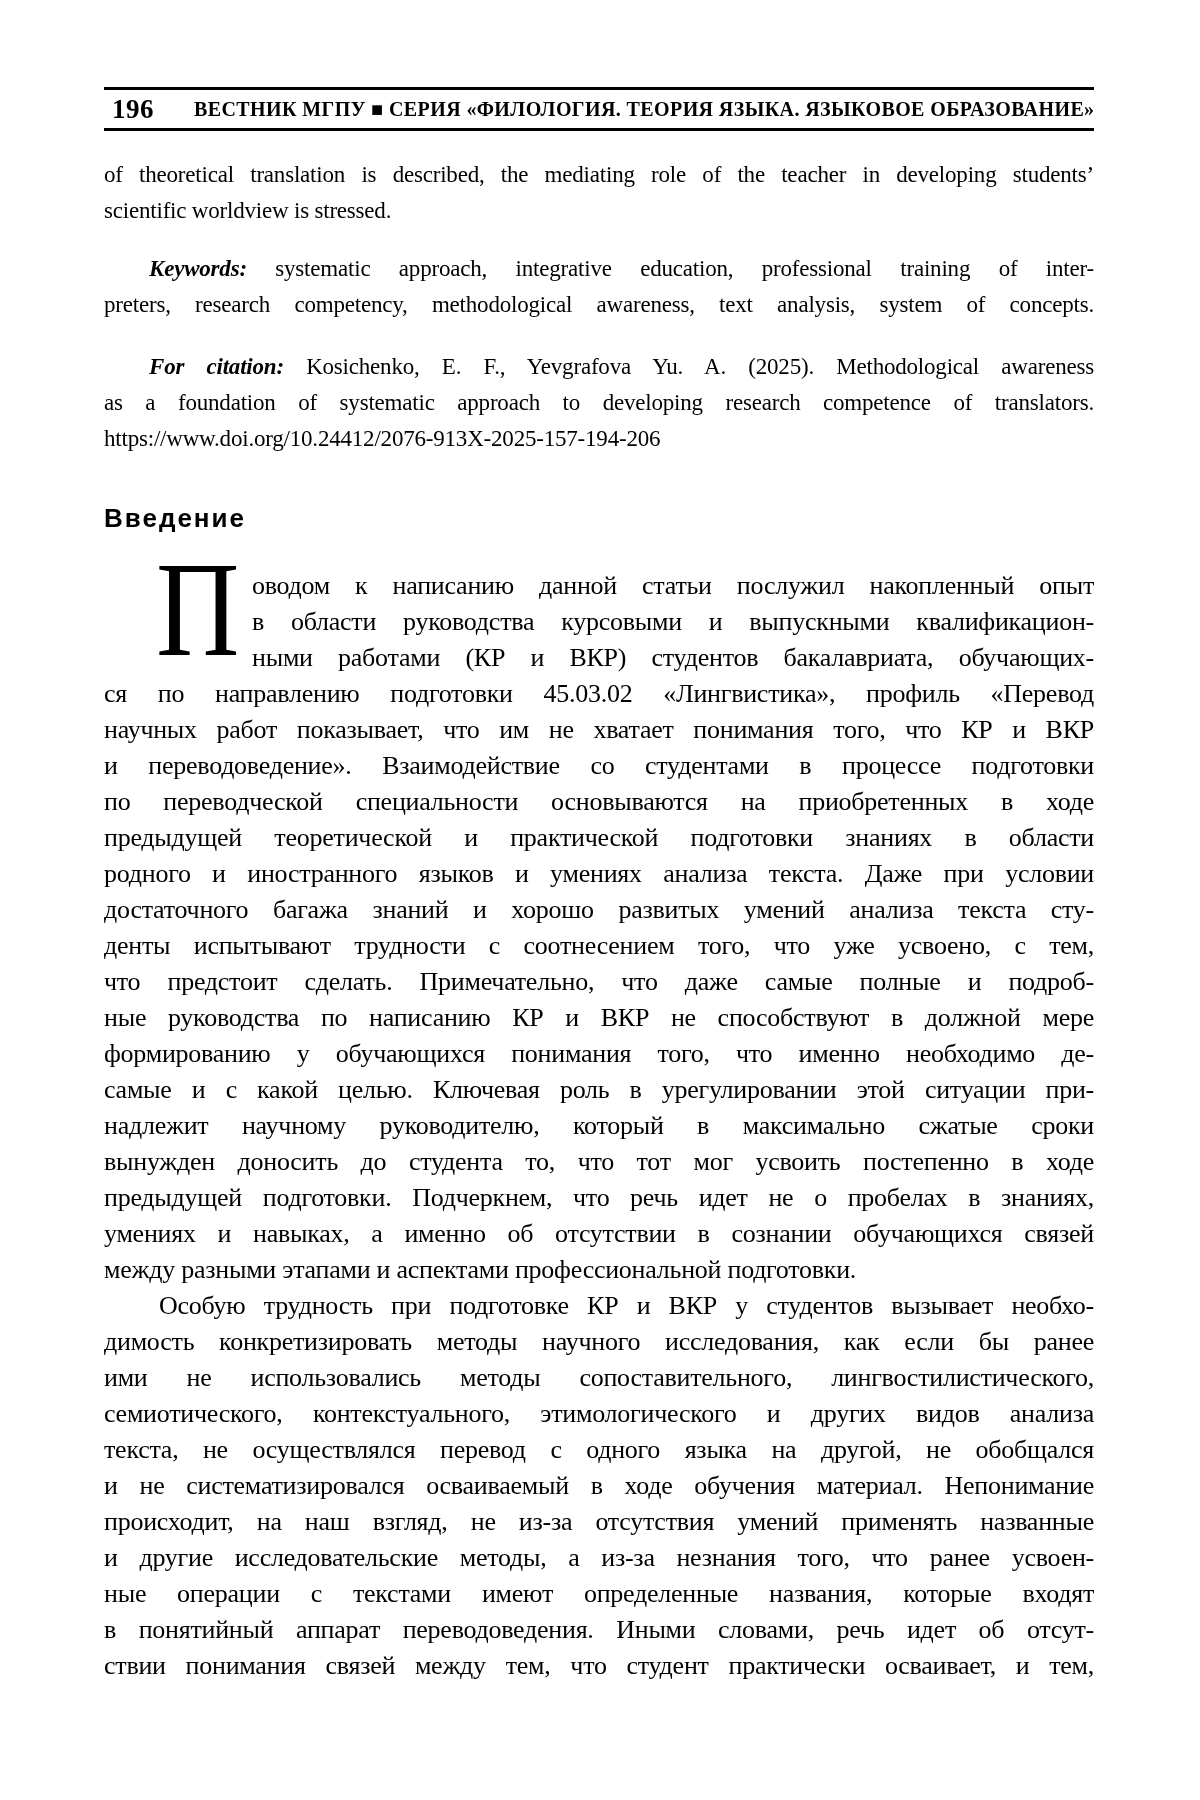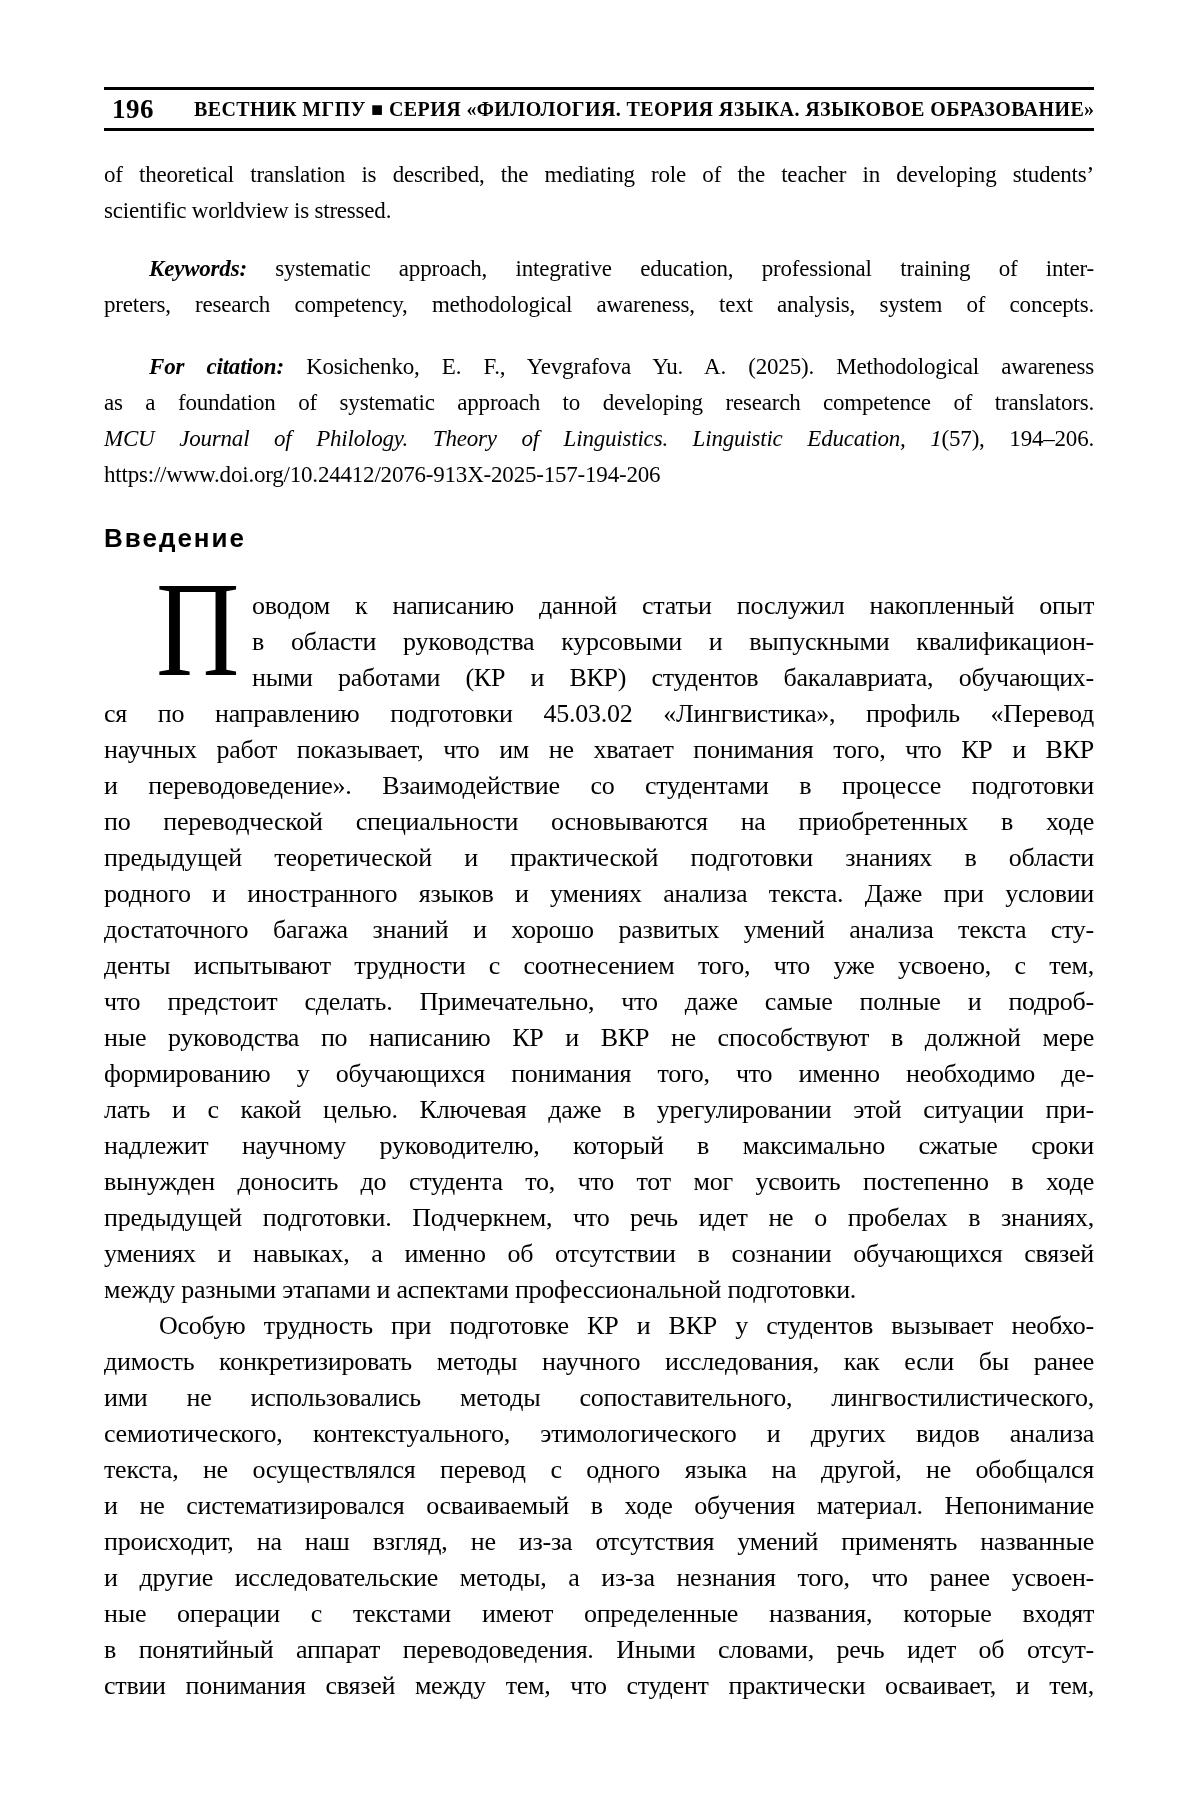--- a/index.html
+++ b/index.html
@@ -34,21 +34,21 @@
   .last-left > .bline:last-child { text-align-last:left; }
 
   .abstract { margin-top:26px; }
   .keywords { margin-top:2px; }
   .citation { margin-top:26px; }
   .indent1 { padding-left:45px;margin-top:22px; }
   .bi { font-weight:bold; font-style:italic; }
   .it { font-style:italic; }
 
   .h2 {
-    margin-top:30px; height:30px; line-height:30px;
+    margin-top:46px; height:30px; line-height:30px;
     font-family:"Liberation Sans","DejaVu Sans",sans-serif;
     font-weight:bold; font-size:26px; letter-spacing:2px;
   }
 
   .intro { margin-top:35px; position:relative; }
   .drop-spacer { float:left; width:148px; height:100px; }
   .drop-letter {
     position:absolute; left:52px; top:-27px;
     font-size:136px; line-height:1; font-weight:normal;
     transform:scaleX(0.85); transform-origin:left top;
@@ -73,21 +73,20 @@
       </div>
 
     <div class="keywords top-block">
       <div class="bline indent1"><span class="bi">Keywords:</span><span> systematic approach, integrative education, professional training of inter-</span></div>
       <div class="bline">preters, research competency, methodological awareness, text analysis, system of concepts.</div>
     </div>
 
     <div class="citation top-block last-left">
       <div class="bline indent1"><span class="bi">For citation:</span><span> Kosichenko, E. F., Yevgrafova Yu. A. (2025). Methodological awareness</span></div>
       <div class="bline">as a foundation of systematic approach to developing research competence of translators.</div>
-      <div class="bline"><span class="it">MCU Journal of Philology. Theory of Linguistics. Linguistic Education, 1</span><span>(57), 194–206.</span></div>
       <div class="bline">https://www.doi.org/10.24412/2076-913X-2025-157-194-206</div>
     </div>
 
     <div class="h2">Введение</div>
 
     <div class="intro body-block">
       <span class="drop-letter">П</span>
       <div class="drop-spacer"></div>
       <div class="last-left">
 
@@ -98,21 +97,21 @@
           <div class="bline">научных работ показывает, что им не хватает понимания того, что КР и ВКР</div>
           <div class="bline">и переводоведение». Взаимодействие со студентами в процессе подготовки</div>
           <div class="bline">по переводческой специальности основываются на приобретенных в ходе</div>
           <div class="bline">предыдущей теоретической и практической подготовки знаниях в области</div>
           <div class="bline">родного и иностранного языков и умениях анализа текста. Даже при условии</div>
           <div class="bline">достаточного багажа знаний и хорошо развитых умений анализа текста сту-</div>
           <div class="bline">денты испытывают трудности с соотнесением того, что уже усвоено, с тем,</div>
           <div class="bline">что предстоит сделать. Примечательно, что даже самые полные и подроб-</div>
           <div class="bline">ные руководства по написанию КР и ВКР не способствуют в должной мере</div>
           <div class="bline">формированию у обучающихся понимания того, что именно необходимо де-</div>
-          <div class="bline">лать и с какой целью. Ключевая даже в урегулировании этой ситуации при-</div>
+          <div class="bline">самые и с какой целью. Ключевая роль в урегулировании этой ситуации при-</div>
           <div class="bline">надлежит научному руководителю, который в максимально сжатые сроки</div>
           <div class="bline">вынужден доносить до студента то, что тот мог усвоить постепенно в ходе</div>
           <div class="bline">предыдущей подготовки. Подчеркнем, что речь идет не о пробелах в знаниях,</div>
           <div class="bline">умениях и навыках, а именно об отсутствии в сознании обучающихся связей</div>
           <div class="bline">между разными этапами и аспектами профессиональной подготовки.</div>
         </div>
     </div>
 
     <div class="para2 body-block">
 

